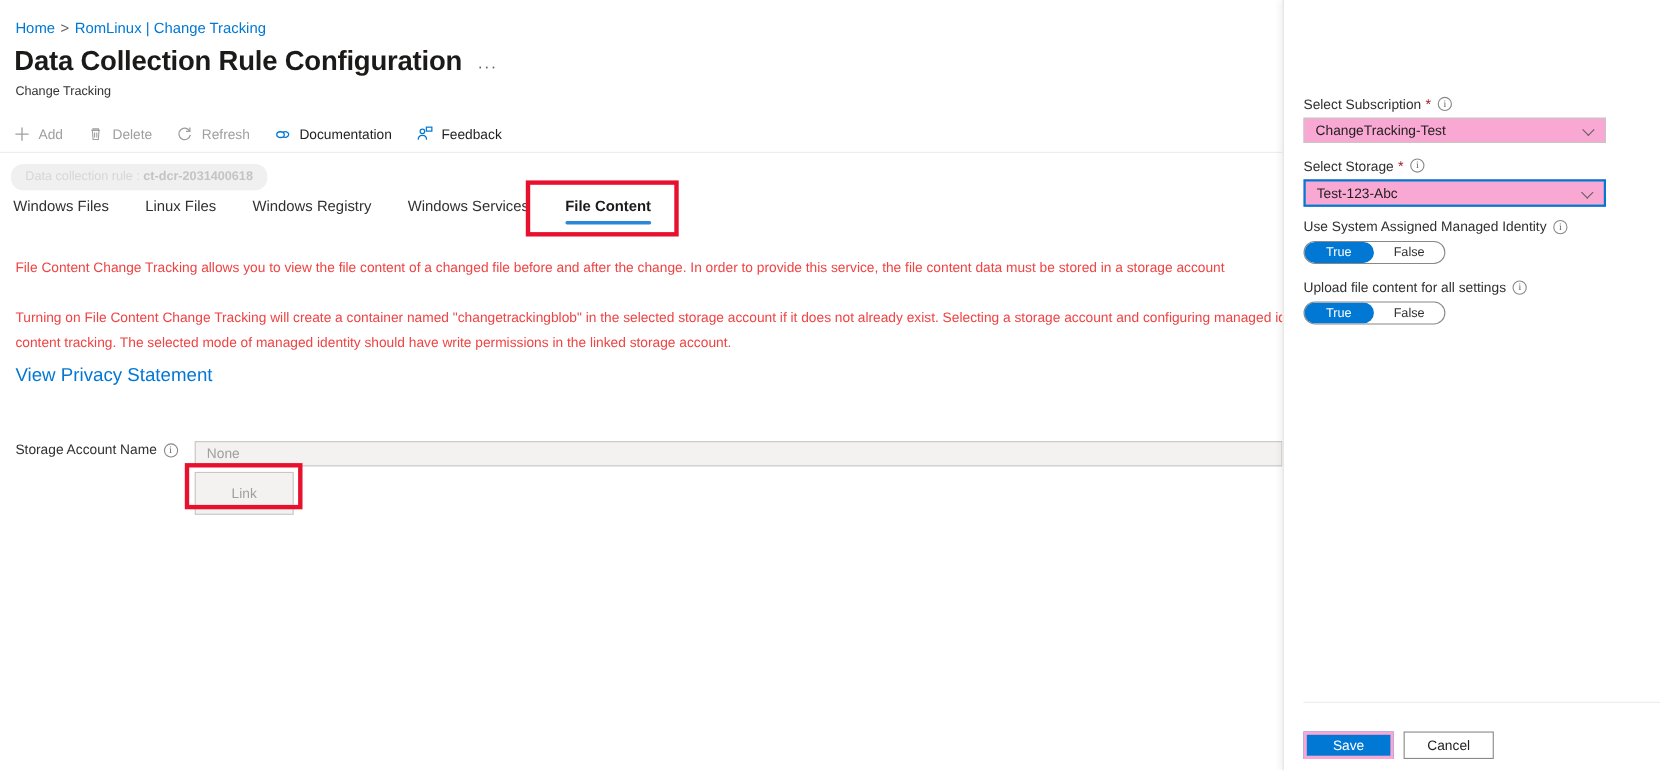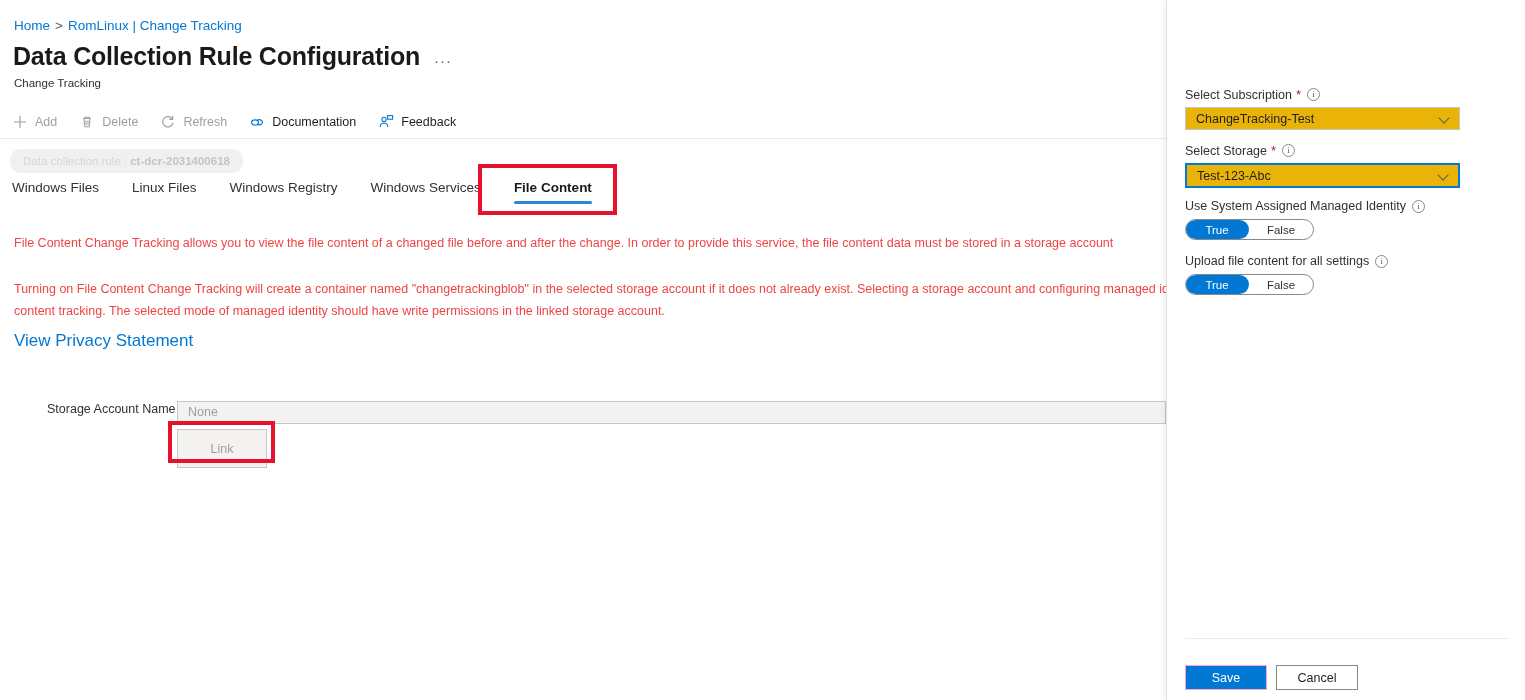--- a/index.html
+++ b/index.html
@@ -99,21 +99,21 @@
   .para.p1 { top: 232px; white-space: nowrap; }
   .para.p2 { top: 278px; }
   .privacy-link {
     position: absolute; left: 14px; top: 331px;
     font-size: 17px; color: #0078d4; cursor: pointer;
   }
 
   
   .storage-row {
     position: absolute; left: 14px; top: 402px;
-    display: flex; align-items: center; margin-left: 33px;
+    display: flex; align-items: center;
   }
   .storage-label { font-size: 12.5px; color: #323130; white-space: nowrap; }
   .info-ico {
     display: inline-block; width: 13px; height: 13px;
     border: 1px solid #8a8886; border-radius: 50%;
     font-size: 9px; line-height: 11px; text-align: center;
     color: #605e5c; margin-left: 6px; font-family: "Liberation Serif", serif;
     cursor: pointer; flex: none;
   }
   .storage-input {
@@ -168,21 +168,21 @@
   .panel-close::after { transform: rotate(-45deg); }
 
   .field-label {
     position: absolute; font-size: 12.5px; color: #323130;
     display: flex; align-items: center; white-space: nowrap;
   }
   .req-star { color: #a4262c; margin-left: 4px; font-size: 13px; }
 
   .sel {
     position: absolute; height: 23px;
-    border: 1px solid #c8c6c4; background: #eab308;
+    border: 1px solid #c8c6c4; background: #f9a8d4;
     display: flex; align-items: center; justify-content: space-between;
     padding: 0 9px 0 10px; font-size: 12.5px; color: #201f1e;
     cursor: pointer;
   }
   .sel.focused { border: 2px solid #0078d4; height: 25px; }
   .chev {
     width: 11px; height: 11px; position: relative; flex: none;
   }
   .chev::before {
     content: ""; position: absolute; left: 1px; top: 1px;
@@ -210,21 +210,21 @@
   .panel-divider {
     position: absolute; left: 18px; top: 638px;
     width: 324px; height: 1px; background: #edebe9;
   }
   .panel-footer {
     position: absolute; left: 18px; top: 665px;
     display: flex; align-items: center; gap: 9px;
   }
   .btn-primary {
     width: 82px; height: 25px; background: #0078d4; color: #ffffff;
-    border: 1px solid #f9a8d4; font-size: 12.5px;
+    border: 3px solid #f9a8d4; font-size: 12.5px;
     display: flex; align-items: center; justify-content: center;
     cursor: pointer;
   }
   .btn-secondary {
     width: 82px; height: 25px; background: #ffffff; color: #201f1e;
     border: 1px solid #8a8886; font-size: 12.5px;
     display: flex; align-items: center; justify-content: center;
     cursor: pointer;
   }
 </style>

